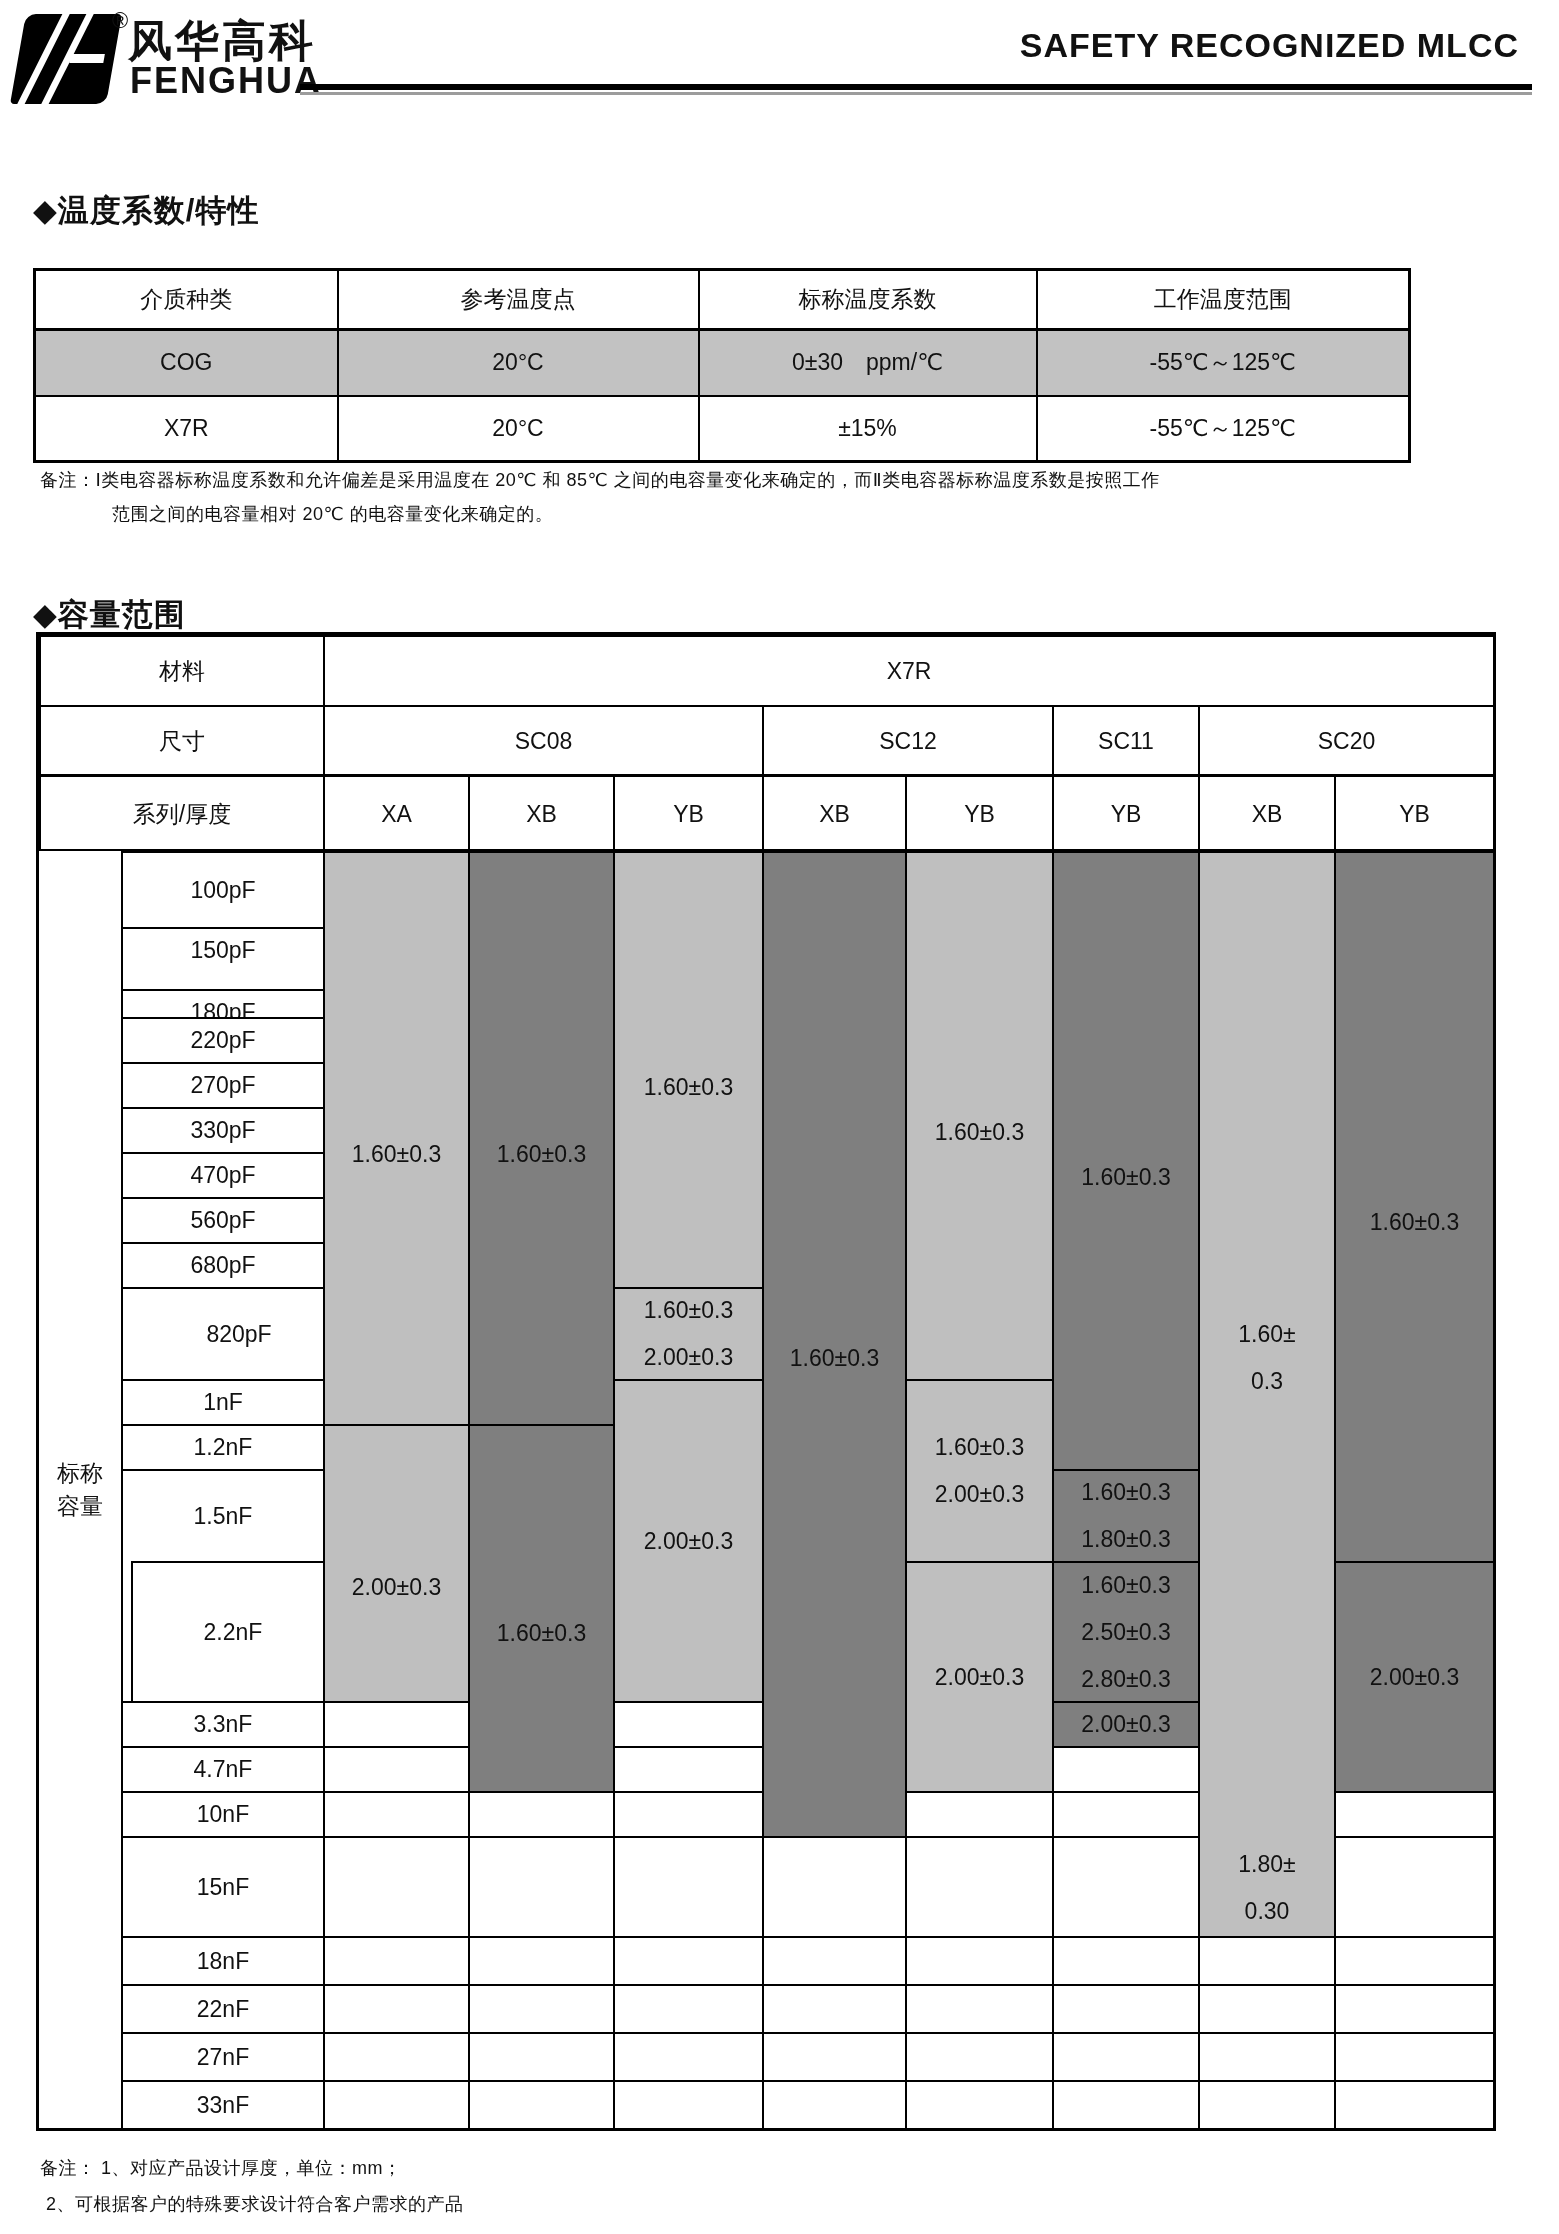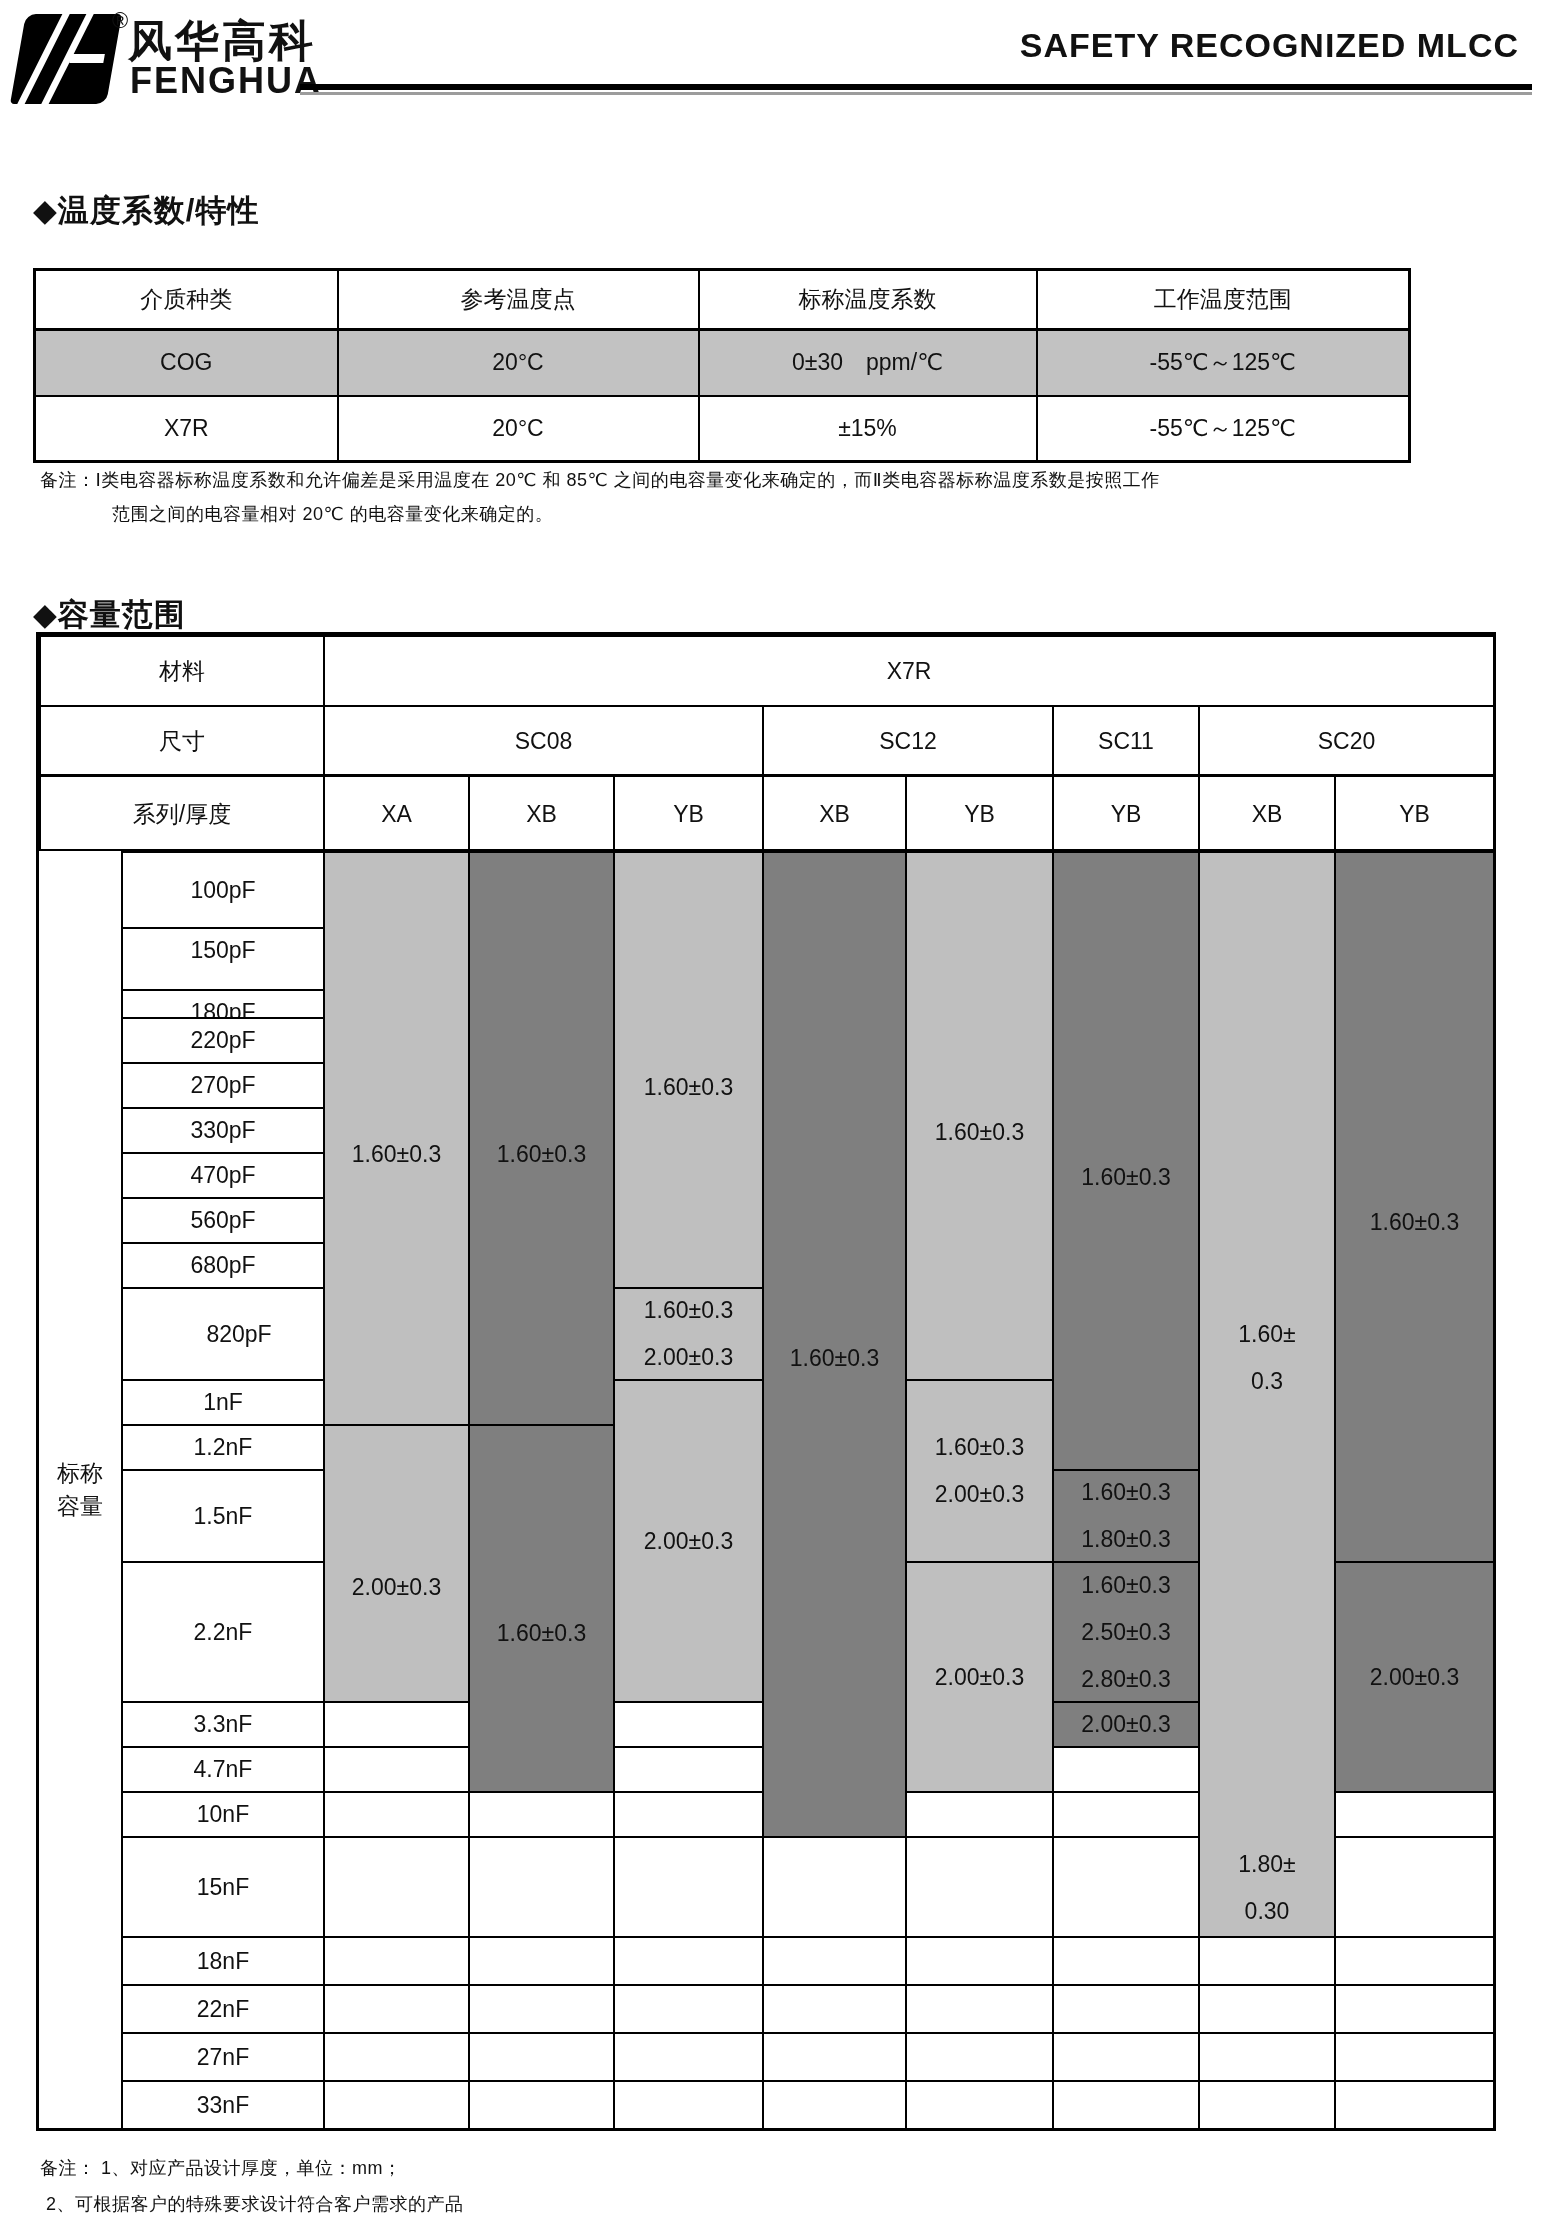--- a/index.html
+++ b/index.html
@@ -120,21 +120,21 @@
       <div class="cell bl bt" style="left: 82px; top: 382px; width: 202px; height: 45px;">220pF</div>
       <div class="cell bl bt" style="left: 82px; top: 427px; width: 202px; height: 45px;">270pF</div>
       <div class="cell bl bt" style="left: 82px; top: 472px; width: 202px; height: 45px;">330pF</div>
       <div class="cell bl bt" style="left: 82px; top: 517px; width: 202px; height: 45px;">470pF</div>
       <div class="cell bl bt" style="left: 82px; top: 562px; width: 202px; height: 45px;">560pF</div>
       <div class="cell bl bt" style="left: 82px; top: 607px; width: 202px; height: 45px; text-align: right;">680pF</div>
       <div class="cell bl bt" style="left: 82px; top: 652px; width: 202px; height: 92px; padding-left: 32px;">820pF</div>
       <div class="cell bl bt" style="left: 82px; top: 744px; width: 202px; height: 45px;">1nF</div>
       <div class="cell bl bt" style="left: 82px; top: 789px; width: 202px; height: 45px;">1.2nF</div>
       <div class="cell bl bt" style="left: 82px; top: 834px; width: 202px; height: 92px;">1.5nF</div>
-      <div class="cell bl bt" style="left: 82px; top: 926px; width: 202px; height: 140px;">2.2nF</div>
+      <div class="cell bl bt" style="left: 92px; top: 926px; width: 202px; height: 140px;">2.2nF</div>
       <div class="cell bl bt" style="left: 82px; top: 1066px; width: 202px; height: 45px;">3.3nF</div>
       <div class="cell bl bt" style="left: 82px; top: 1111px; width: 202px; height: 45px;">4.7nF</div>
       <div class="cell bl bt" style="left: 82px; top: 1156px; width: 202px; height: 45px;">10nF</div>
       <div class="cell bl bt" style="left: 82px; top: 1201px; width: 202px; height: 100px;">15nF</div>
       <div class="cell bl bt" style="left: 82px; top: 1301px; width: 202px; height: 48px;">18nF</div>
       <div class="cell bl bt" style="left: 82px; top: 1349px; width: 202px; height: 48px;">22nF</div>
       <div class="cell bl bt" style="left: 82px; top: 1397px; width: 202px; height: 48px;">27nF</div>
       <div class="cell bl bt" style="left: 82px; top: 1445px; width: 202px; height: 48px;">33nF</div>
       <div class="hline" style="left: 284px; top: 292px; width: 1170px; height: 2px;"></div>
       <div class="hline" style="left: 284px; top: 337px; width: 1170px; height: 2px;"></div>

